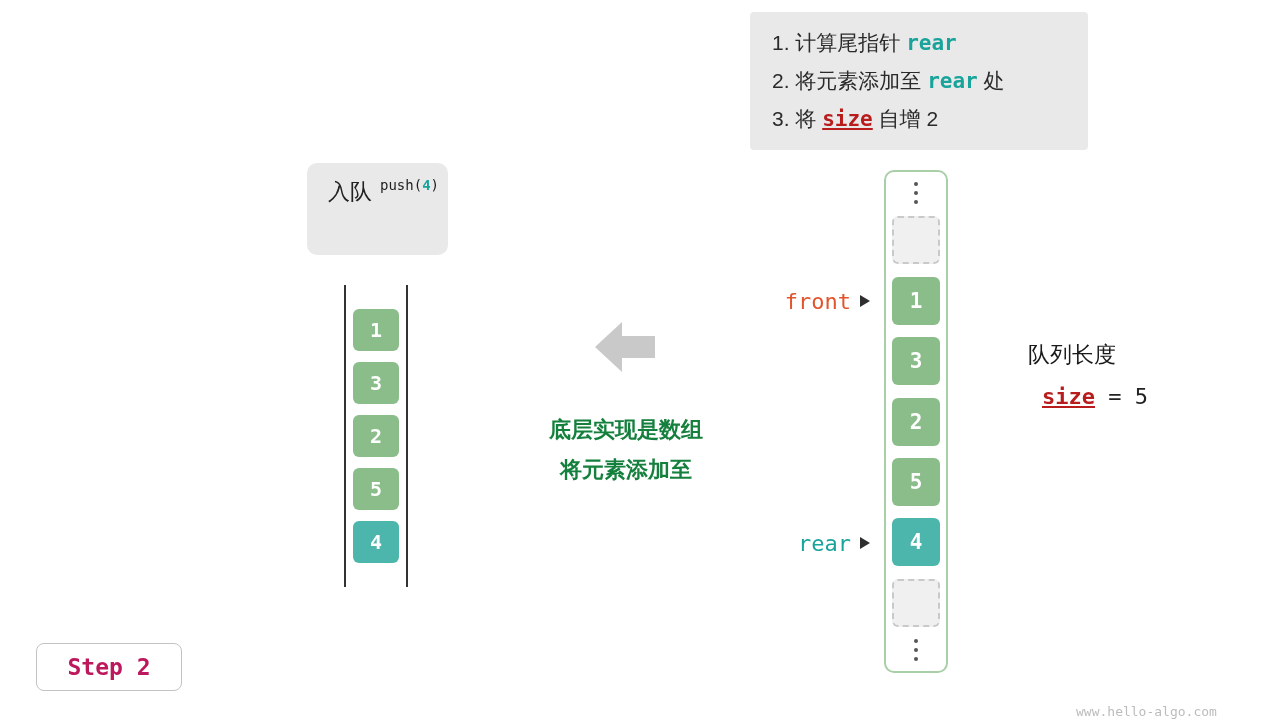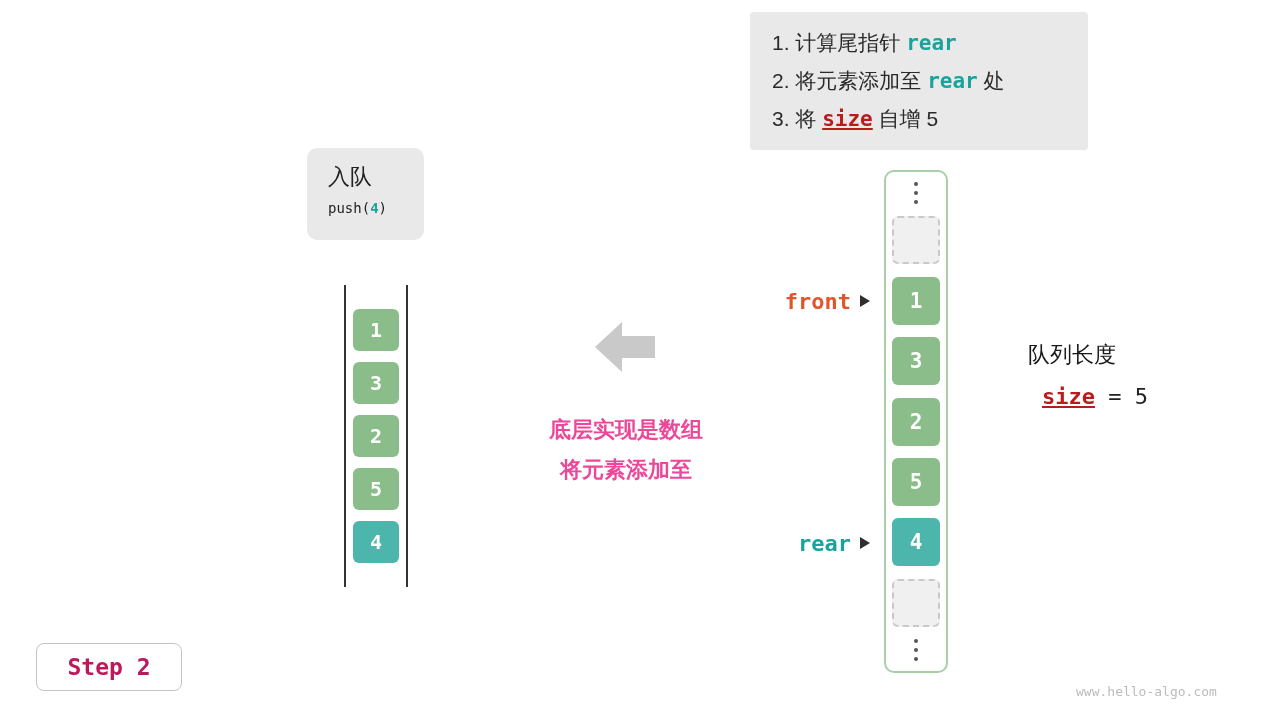--- a/index.html
+++ b/index.html
@@ -14,24 +14,24 @@
   .instr-panel {
     position: absolute; left: 750px; top: 12px; width: 338px; height: 138px;
     background: #e9e9e9; border-radius: 4px; padding: 12px 22px;
     font-size: 21px; color: #2a2a2a;
     display: flex; flex-direction: column; justify-content: space-around;
   }
   .instr-line { white-space: nowrap; }
 
   
   .op-box {
-    position: absolute; left: 307px; top: 148px; width: 117px; height: 92px;
+    position: absolute; left: 307px; top: 163px; width: 141px; height: 92px;
     background: #e9e9e9; border-radius: 10px; padding: 14px 0 0 21px;
     font-size: 22px; color: #222;
-    display: flex; flex-direction: column; gap: 8px;
+    display: flex; flex-direction: row; gap: 8px;
   }
   .op-code { font-family: "DejaVu Sans Mono", monospace; font-size: 14px; color: #1f1f1f; }
 
   
   .left-queue {
     position: absolute; left: 344px; top: 285px; width: 64px; height: 302px;
     border-left: 2px solid #333; border-right: 2px solid #333;
     display: flex; flex-direction: column; align-items: center; justify-content: center; gap: 11px;
   }
   .qcell {
@@ -40,21 +40,21 @@
     display: flex; align-items: center; justify-content: center;
   }
   .qcell.hl { background: #4db6ac; }
 
   
   .big-arrow { position: absolute; left: 595px; top: 322px; width: 60px; height: 50px; }
 
   
   .mid-caption {
     position: absolute; left: 495px; top: 410px; width: 262px;
-    text-align: center; font-size: 22px; font-weight: bold; color: #ec4899; line-height: 40px;
+    text-align: center; font-size: 22px; font-weight: bold; color: #15803d; line-height: 40px;
   }
 
   
   .array-col {
     position: absolute; left: 884px; top: 170px; width: 64px; height: 503px;
     border: 2px solid #a9cfa9; border-radius: 10px; background: #ffffff;
     display: flex; flex-direction: column; align-items: center; justify-content: space-between;
     padding: 10px 0;
   }
   .acell {
@@ -66,59 +66,59 @@
   .acell.hl { background: #4db6ac; }
   .acell.empty { background: #f0f0f0; border: 2px dashed #c9c9c9; }
   .vdots { height: 22px; display: flex; flex-direction: column; justify-content: space-between; }
   .vdots .dot { width: 4px; height: 4px; border-radius: 50%; background: #555; }
 
   
   .pointer {
     position: absolute; width: 112px; height: 28px;
     display: flex; align-items: center; justify-content: flex-end; gap: 9px;
   }
-  .pointer-label { font-family: "DejaVu Sans Mono", monospace; font-weight: bold; font-size: 22px; }
+  .pointer-label { font-family: "DejaVu Sans Mono", monospace; font-weight: normal; font-size: 22px; }
   .pointer-front .pointer-label { color: #e2552c; }
   .pointer-rear .pointer-label { color: #18a39b; }
   .tri-right { width: 0; height: 0; border-left: 10px solid #2f2f2f; border-top: 6px solid transparent; border-bottom: 6px solid transparent; }
   .pointer-front { left: 758px; top: 287px; }
   .pointer-rear  { left: 758px; top: 529px; }
 
   
   .queue-info { position: absolute; left: 1028px; top: 340px; font-size: 22px; color: #1a1a1a; }
   .queue-info .line2 { margin-top: 14px; font-family: "DejaVu Sans Mono", monospace; font-size: 22px; color: #222; margin-left: 14px; }
 
   
   .step-badge {
     position: absolute; left: 36px; top: 643px; width: 146px; height: 48px;
     background: #ffffff; border: 1.5px solid #c3c3c3; border-radius: 8px;
     display: flex; align-items: center; justify-content: center;
     font-family: "DejaVu Sans Mono", monospace; font-weight: bold; font-size: 23px; color: #be185d;
   }
 
   
   .watermark {
-    position: absolute; left: 1076px; top: 684px;
+    position: absolute; left: 1076px; top: 704px;
     font-family: "DejaVu Sans Mono", monospace; font-size: 13px; color: #bcbcbc;
   }
 </style>
 </head>
 <body>
 
 <div id="canvas">
 
   <div class="instr-panel">
     <div class="instr-line">
       <span>1. 计算尾指针 </span><span class="kw kw-teal">rear</span><span></span>
     </div>
     <div class="instr-line">
       <span>2. 将元素添加至 </span><span class="kw kw-teal">rear</span><span> 处</span>
     </div>
     <div class="instr-line">
-      <span>3. 将 </span><span class="kw kw-blue">size</span><span> 自增 5</span>
+      <span>3. 将 </span><span class="kw kw-blue">size</span><span> 自增 2</span>
     </div>
   </div>
 
   <div class="op-box">
     <div>入队</div>
     <div class="op-code">
       <span>push(</span><span class="kw kw-teal">4</span><span>)</span>
     </div>
   </div>
 

